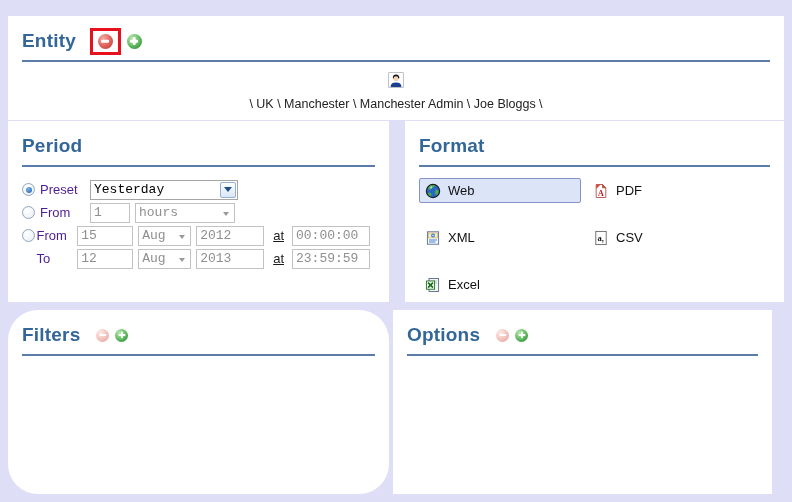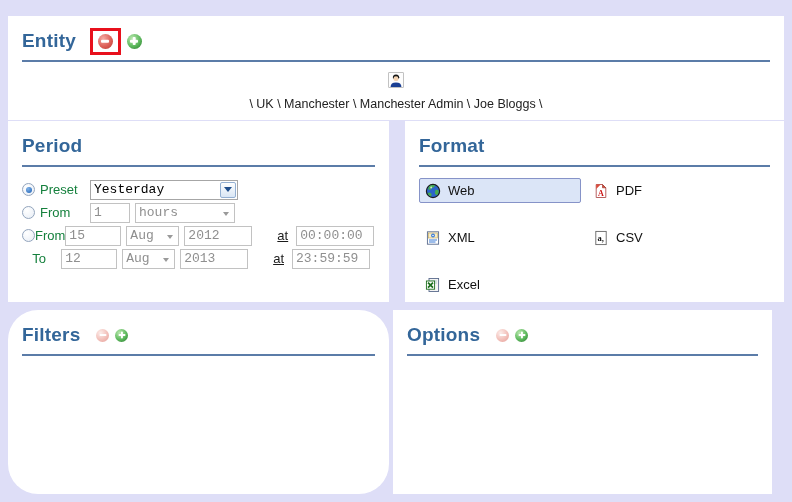--- a/index.html
+++ b/index.html
@@ -43,36 +43,36 @@
   .breadcrumb-text { font-size:12.5px; color:#222; }
 
   
   .rows { margin-top:11px; }
   .prow { display:flex; align-items:center; height:23px; }
   .radio-cell { width:18px; display:flex; align-items:center; }
   .radio { width:13px; height:13px; border-radius:50%; box-sizing:border-box;
            border:1px solid #93a5bd; background:radial-gradient(circle at 35% 30%, #ffffff, #e7edf5); position:relative; }
   .radio.sel::after { content:""; position:absolute; left:50%; top:50%; transform:translate(-50%,-50%);
            width:6px; height:6px; border-radius:50%; background:radial-gradient(circle at 35% 30%, #7fb2e8, #1d5fb3); }
-  .plabel { width:50px; font-size:13px; color:#15803d; }
+  .plabel { width:50px; font-size:13px; color:#4c1d95; }
   .fld { box-sizing:border-box; height:20px; border:1px solid #a6a6a6; background:#fff;
          font-family:"Liberation Mono", monospace; font-size:13px; color:#000;
          padding:0 3px; margin-right:5px; display:inline-flex; align-items:center; }
   input.fld { outline:none; }
   .fld.dis { border-color:#c2c2c2; color:#8f8f8f; }
   .combo { position:relative; padding-right:31px; }
   .combo-btn { position:absolute; right:1px; top:1px; bottom:1px; width:16px;
                background:linear-gradient(#fdfefe,#d9e6f5); border:1px solid #94b0d2; border-radius:2px;
                display:flex; align-items:center; justify-content:center; box-sizing:border-box; }
   .arr { width:0; height:0; border-left:4px solid transparent; border-right:4px solid transparent;
          border-top:5px solid #1f4e8c; }
   .arr-dis { position:absolute; right:5px; top:8px; width:0; height:0;
          border-left:3.5px solid transparent; border-right:3.5px solid transparent;
          border-top:4.5px solid #9a9a9a; }
-  .at-label { font-size:13px; color:#1a1a1a; margin:0 8px 0 20px;text-decoration:underline; }
+  .at-label { font-size:13px; color:#1a1a1a; margin:0 8px 0 4px;text-decoration:underline; }
   .w-preset { width:148px; } .w-num { width:40px; } .w-unit { width:100px; }
   .w-day { width:56px; } .w-mon { width:53px; } .w-year { width:68px; } .w-time { width:78px; }
 
   
   .fmt-grid { display:grid; grid-template-columns: 168px 1fr; margin-top:11px; row-gap:22px; }
   .fmt-item { display:flex; align-items:center; gap:7px; height:23px; padding:0 5px;
               border:1px solid transparent; border-radius:2px; width:max-content; min-width:60px; }
   .fmt-item.selected { background:#dbe5f7; border-color:#8693c8; width:150px; }
   .flabel { font-size:13px; color:#111; }
   .ficon { width:16px; height:16px; display:inline-flex; flex:0 0 auto; }

